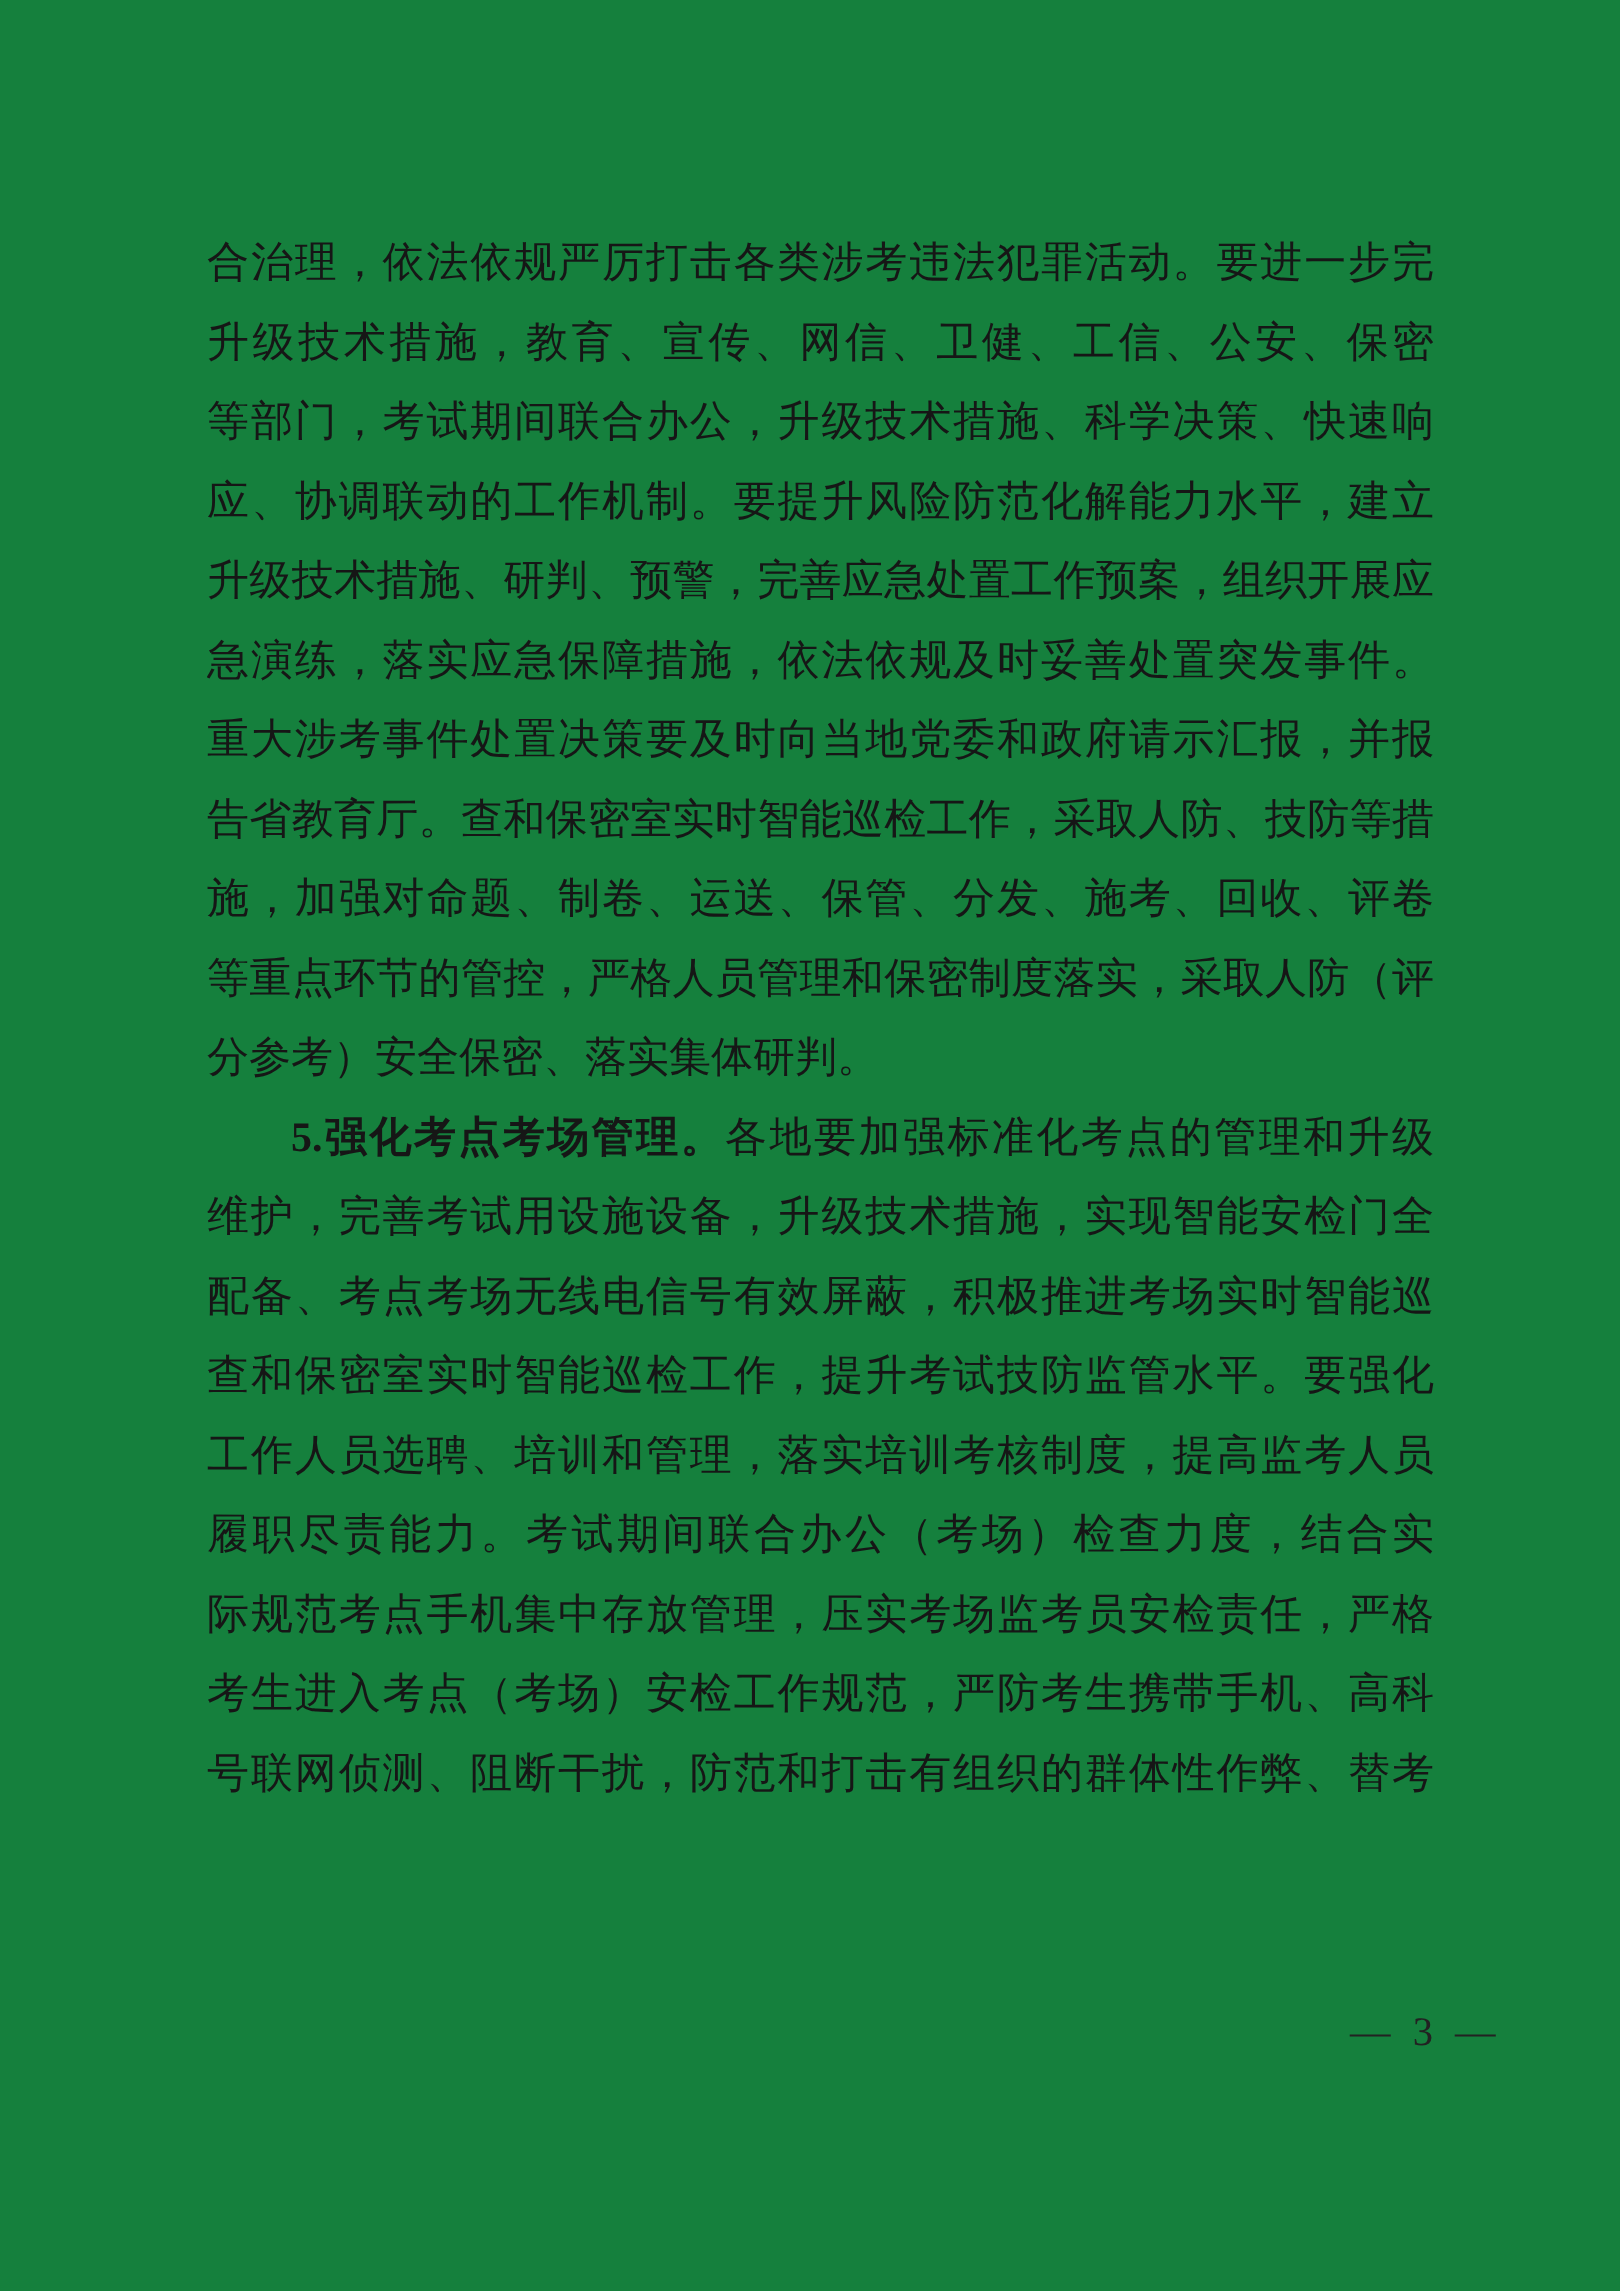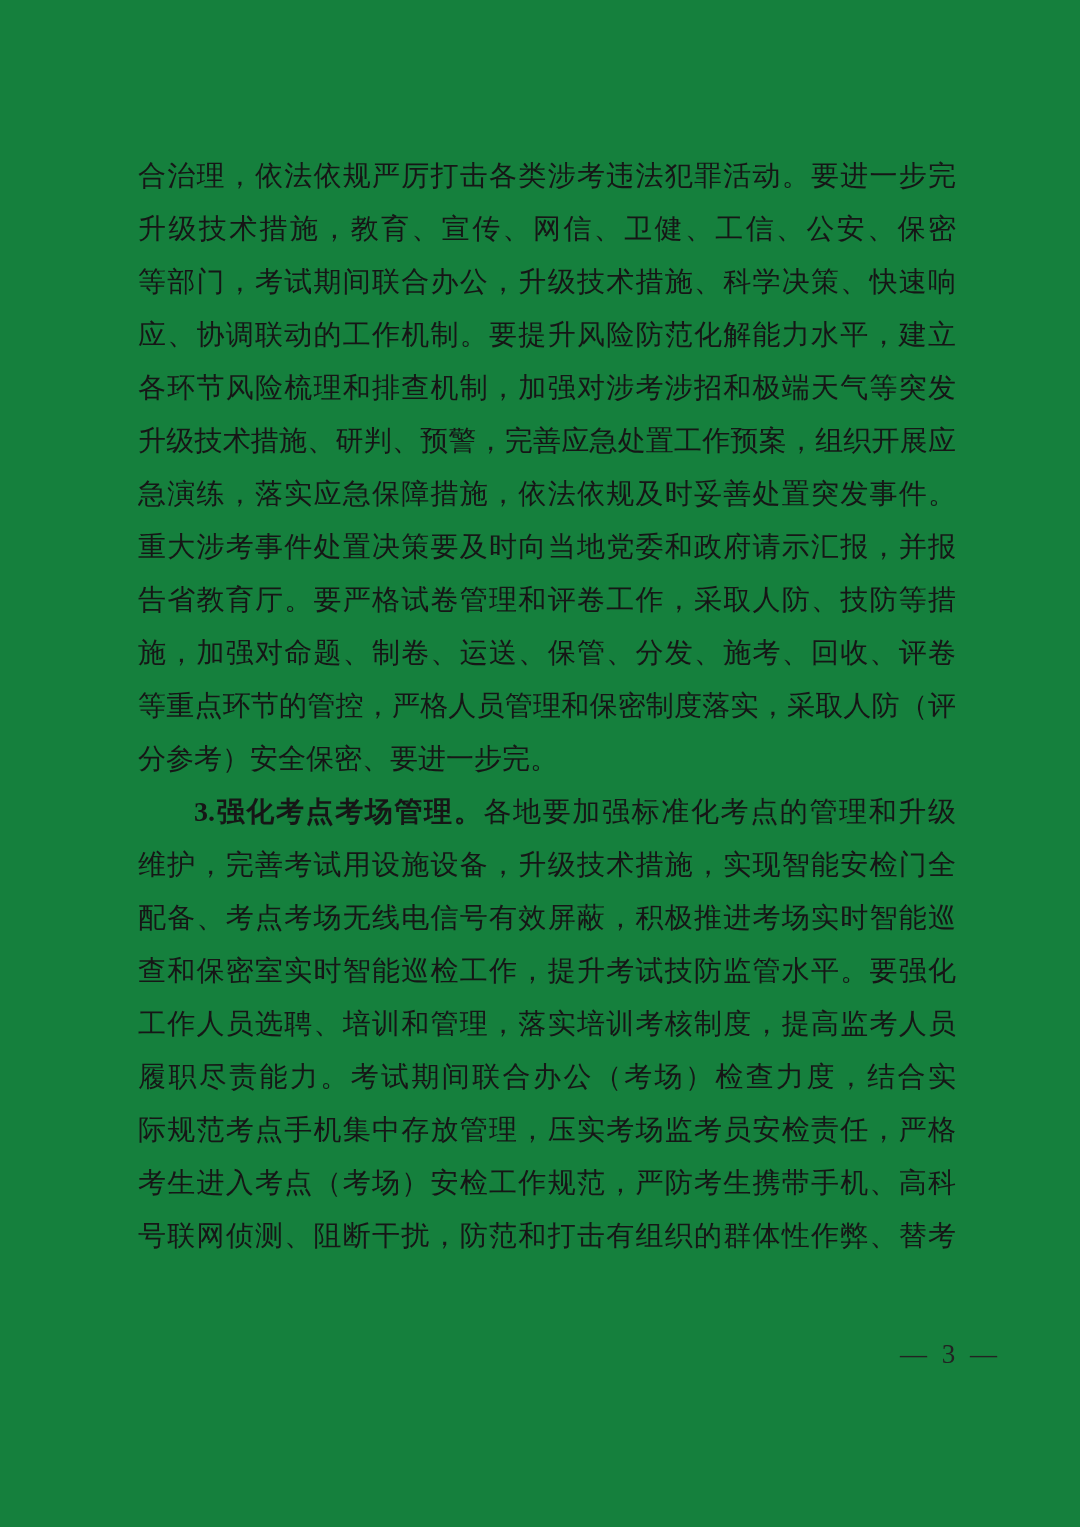--- a/index.html
+++ b/index.html
@@ -56,29 +56,28 @@
 </style>
 </head>
 <body>
 
 <div class="page">
   <div class="body-text" id="doc-body">
       <div class="line">合治理，依法依规严厉打击各类涉考违法犯罪活动。要进一步完</div>
       <div class="line">升级技术措施，教育、宣传、网信、卫健、工信、公安、保密</div>
       <div class="line">等部门，考试期间联合办公，升级技术措施、科学决策、快速响</div>
       <div class="line">应、协调联动的工作机制。要提升风险防范化解能力水平，建立</div>
-      <div class="line">各环节风险梳理和排查机制，加强对涉考涉招和极端天气等突发</div>
       <div class="line">升级技术措施、研判、预警，完善应急处置工作预案，组织开展应</div>
       <div class="line">急演练，落实应急保障措施，依法依规及时妥善处置突发事件。</div>
       <div class="line">重大涉考事件处置决策要及时向当地党委和政府请示汇报，并报</div>
-      <div class="line">告省教育厅。要严格试卷管理和评卷工作，采取人防、技防等措</div>
+      <div class="line">告省教育厅。查和保密室实时智能巡检工作，采取人防、技防等措</div>
       <div class="line">施，加强对命题、制卷、运送、保管、分发、施考、回收、评卷</div>
       <div class="line">等重点环节的管控，严格人员管理和保密制度落实，采取人防（评</div>
-      <div class="line no-justify">分参考）安全保密、要进一步完。</div>
-      <div class="line indent"><span class="bold">3.强化考点考场管理。</span>各地要加强标准化考点的管理和升级</div>
+      <div class="line no-justify">分参考）安全保密、落实集体研判。</div>
+      <div class="line indent"><span class="bold">5.强化考点考场管理。</span>各地要加强标准化考点的管理和升级</div>
       <div class="line">维护，完善考试用设施设备，升级技术措施，实现智能安检门全</div>
       <div class="line">配备、考点考场无线电信号有效屏蔽，积极推进考场实时智能巡</div>
       <div class="line">查和保密室实时智能巡检工作，提升考试技防监管水平。要强化</div>
       <div class="line">工作人员选聘、培训和管理，落实培训考核制度，提高监考人员</div>
       <div class="line">履职尽责能力。考试期间联合办公（考场）检查力度，结合实</div>
       <div class="line">际规范考点手机集中存放管理，压实考场监考员安检责任，严格</div>
       <div class="line">考生进入考点（考场）安检工作规范，严防考生携带手机、高科</div>
       <div class="line">号联网侦测、阻断干扰，防范和打击有组织的群体性作弊、替考</div>
     </div>
   <div class="page-number">— 3 —</div>

